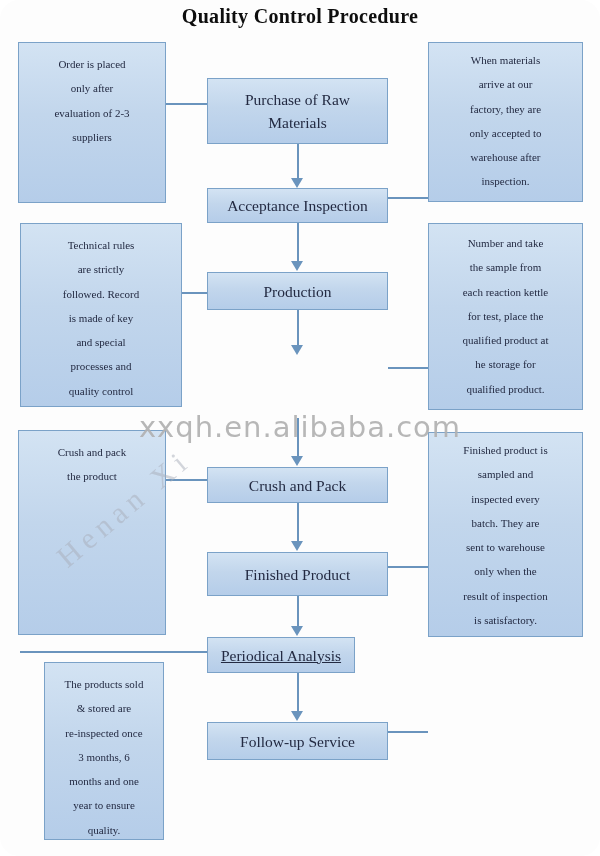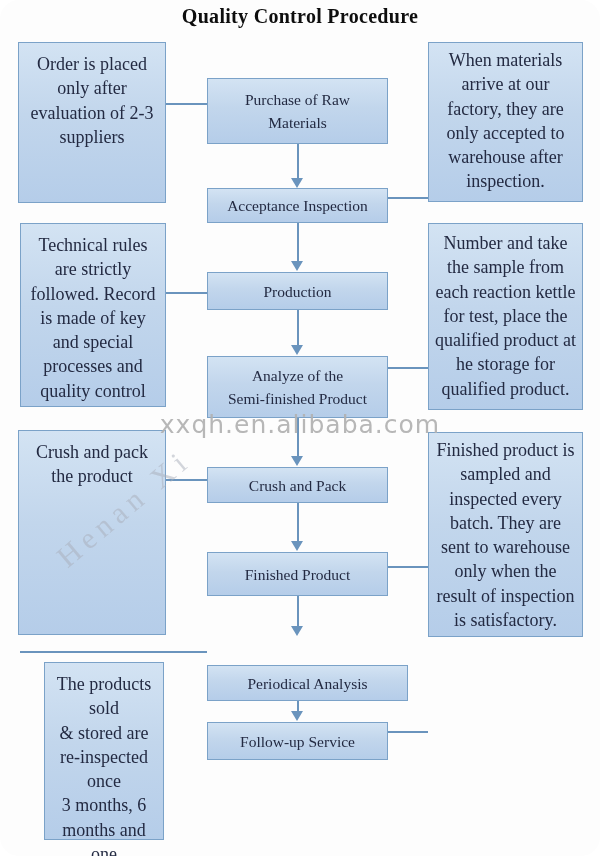--- a/index.html
+++ b/index.html
@@ -19,21 +19,21 @@
   }
   .box{
     position:absolute;
     border:1.6px solid #7ba2c8;
     background:linear-gradient(180deg,#d3e3f3 0%,#c2d6ec 45%,#b5cde9 100%);
     box-sizing:border-box;
     color:#232a42;
     z-index:2;
   }
   .side-note{
-    font-size:18px;line-height:24.3px;
+    font-size:11px;line-height:24.3px;
     text-align:center;white-space:pre-line;
     padding:9px 4px 0 4px;
   }
   .step{
     display:flex;align-items:center;justify-content:center;
     font-size:15.5px;line-height:23px;
     text-align:center;white-space:pre-line;
   }
   .hline{
     position:absolute;height:2px;background:#6a94bd;z-index:1;
@@ -45,21 +45,21 @@
   .varrow .head{
     position:absolute;bottom:0;left:0;width:0;height:0;
     border-left:6.5px solid transparent;
     border-right:6.5px solid transparent;
     border-top:10px solid #6a94bd;
   }
   .wm-site{
     position:absolute;left:0;top:410px;width:600px;
     text-align:center;
     font-family:"DejaVu Sans","Liberation Sans",sans-serif;
-    font-size:25px;color:#b2b2b2;opacity:0.92;
+    font-size:29px;color:#b2b2b2;opacity:0.92;
     z-index:5;letter-spacing:1px;
   }
   .wm-diag{
     position:absolute;left:72px;top:540px;
     font-size:30px;color:#a9aeba;opacity:0.5;
     letter-spacing:6px;white-space:nowrap;
     transform:rotate(-40deg);transform-origin:left bottom;
     z-index:4;
   }
 </style>
@@ -67,21 +67,21 @@
 <body>
 
 <div id="canvas">
 
   <div class="page-title">Quality Control Procedure</div>
 
   <div class="box side-note" style="left:18px;top:42px;width:148px;height:161px;">Order is placed
 only after
 evaluation of 2-3
 suppliers</div>
-  <div class="box side-note" style="left:20px;top:223px;width:146px;height:184px;">Technical rules
+  <div class="box side-note" style="left:20px;top:223px;width:162px;height:184px;">Technical rules
 are strictly
 followed. Record
 is made of key
 and special
 processes and
 quality control</div>
   <div class="box side-note" style="left:18px;top:430px;width:148px;height:205px;">Crush and pack
 the product</div>
   <div class="box side-note" style="left:20px;top:662px;width:120px;height:178px;margin-left:24px;">The products sold
 &amp; stored are
@@ -110,25 +110,23 @@
 batch. They are
 sent to warehouse
 only when the
 result of inspection
 is satisfactory.</div>
 
   <div class="box step" style="left:207px;top:78px;width:181px;height:66px;">Purchase of Raw
 Materials</div>
   <div class="box step" style="left:207px;top:272px;width:181px;height:38px;">Production</div>
   <div class="box step" style="left:207px;top:188px;width:181px;height:35px;">Acceptance Inspection</div>
-  <div class="box step" style="left:207px;top:356px;width:181px;height:62px;">Analyze of the
-Semi-finished Product</div>
   <div class="box step" style="left:207px;top:467px;width:181px;height:36px;">Crush and Pack</div>
   <div class="box step" style="left:207px;top:552px;width:181px;height:44px;">Finished Product</div>
-  <div class="box step" style="left:207px;top:665px;width:201px;height:36px;">Periodical Analysis</div>
+  <div class="box step" style="left:207px;top:637px;width:148px;height:36px;text-decoration:underline;">Periodical Analysis</div>
   <div class="box step" style="left:207px;top:722px;width:181px;height:38px;">Follow-up Service</div>
 
   <div class="varrow" style="left:291px;top:140px;height:48px;">
       <div class="vl"></div>
       <div class="head"></div>
     </div>
   <div class="varrow" style="left:291px;top:223px;height:48px;">
       <div class="vl"></div>
       <div class="head"></div>
     </div>

